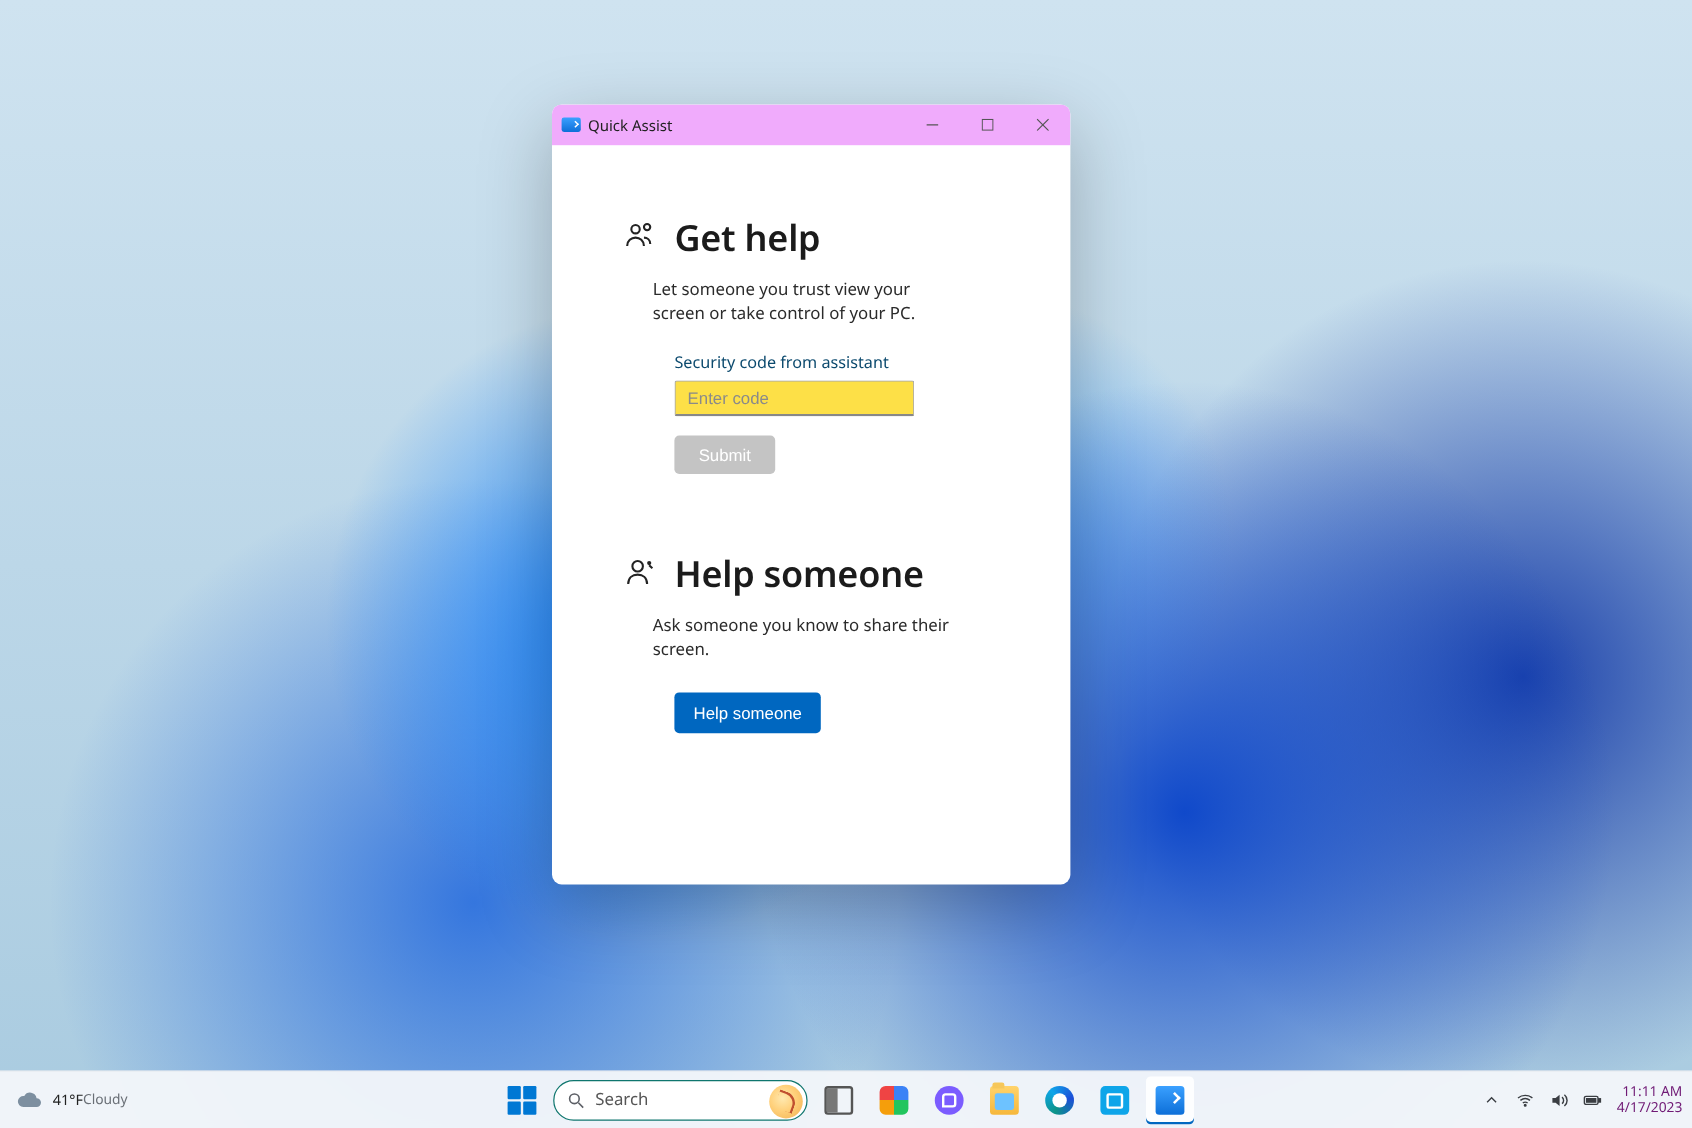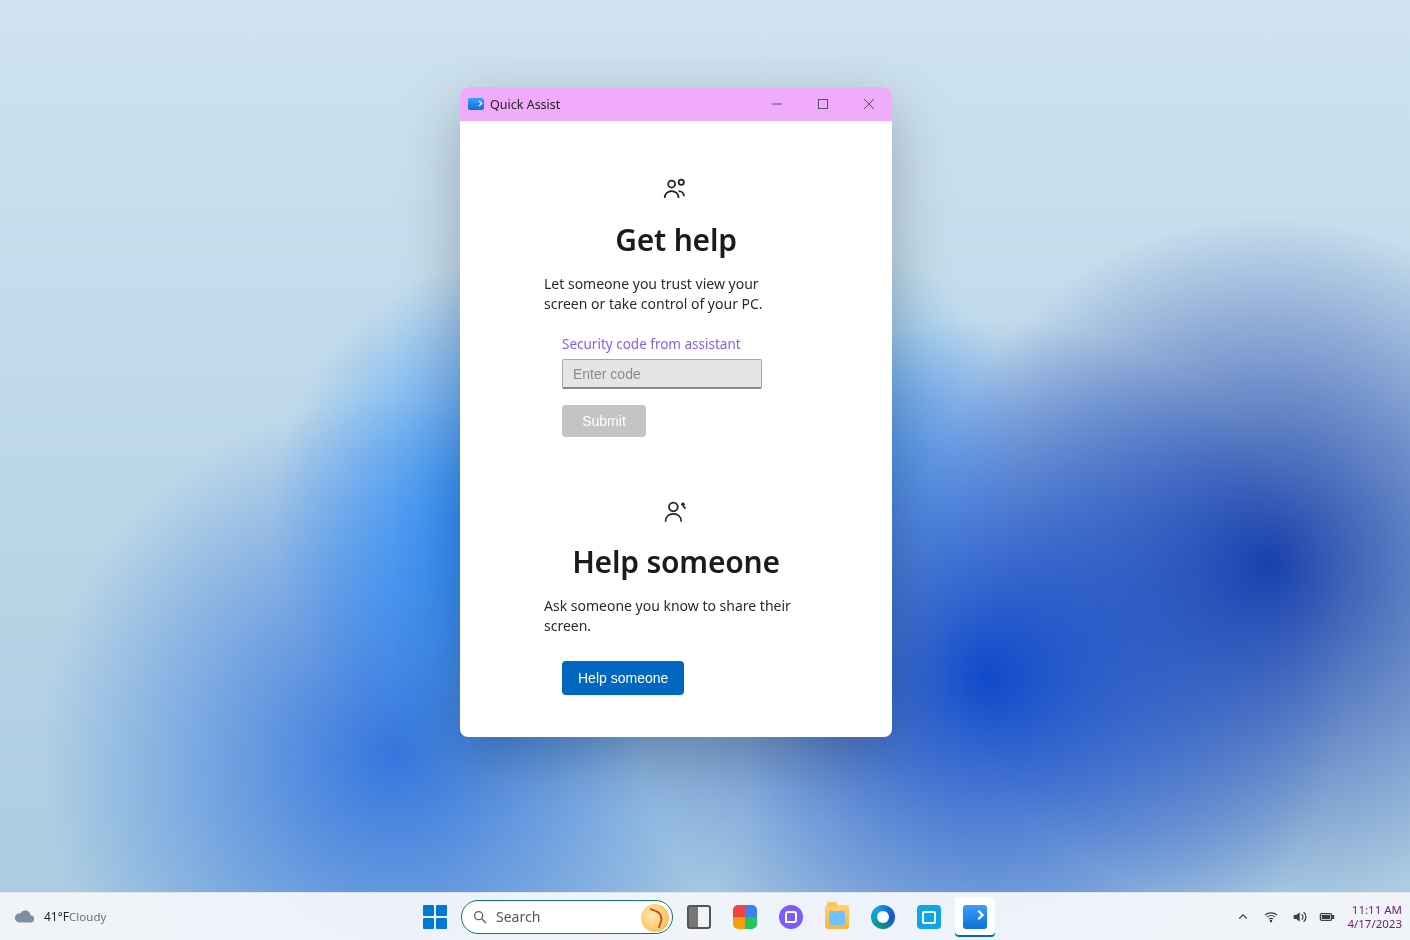--- a/index.html
+++ b/index.html
@@ -59,37 +59,36 @@
   .win-btn svg { width: 10px; height: 10px; }
 
   .content {
     flex: 1;
     padding: 56px 60px 0 60px;
   }
   .section { margin-bottom: 62px; }
   .section-head {
     display: flex; align-items: center; gap: 14px;
     margin-bottom: 14px;
-    flex-direction: column;
   }
   .section-head .hicon { width: 28px; height: 28px; color:#232323; flex-shrink:0; }
   .section-head h1 {
     font-size: 30px; font-weight: 600; color: #1b1b1b; letter-spacing: -0.2px;
   }
   .section p.desc {
     font-size: 14px; color: #2b2b2b; line-height: 1.4;
     margin-left: 24px; margin-bottom: 22px; max-width: 250px;
   }
   .form-row { margin-left: 42px; }
-  .label { font-size: 13.5px; color: #8b5cf6; margin-bottom: 6px; }
+  .label { font-size: 13.5px; color: #0c4a6e; margin-bottom: 6px; }
   .code-input {
     width: 200px; height: 30px;
     border: 1px solid #a8a8a8;
     border-bottom: 2px solid #888;
-    background:#e5e5e5;
+    background:#fde047;
     padding: 0 10px;
     font-size: 14px; color:#333;
     outline: none;
     border-radius: 2px;
   }
   .code-input::placeholder { color:#8a8a8a; }
   .submit-btn {
     margin-top: 16px;
     width: 84px; height: 32px;
     border: none; border-radius: 4px;

